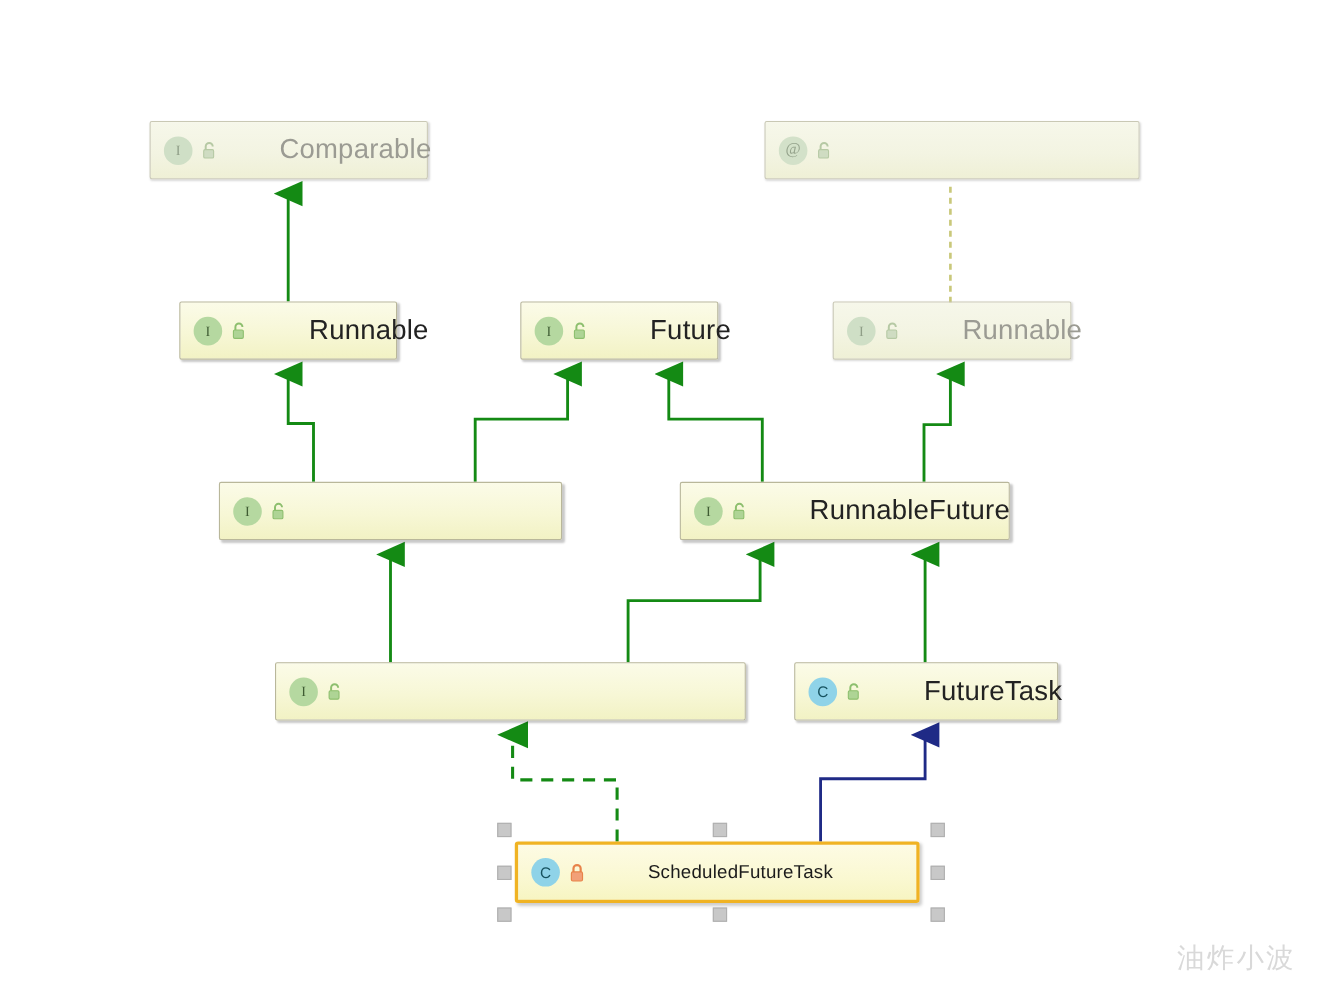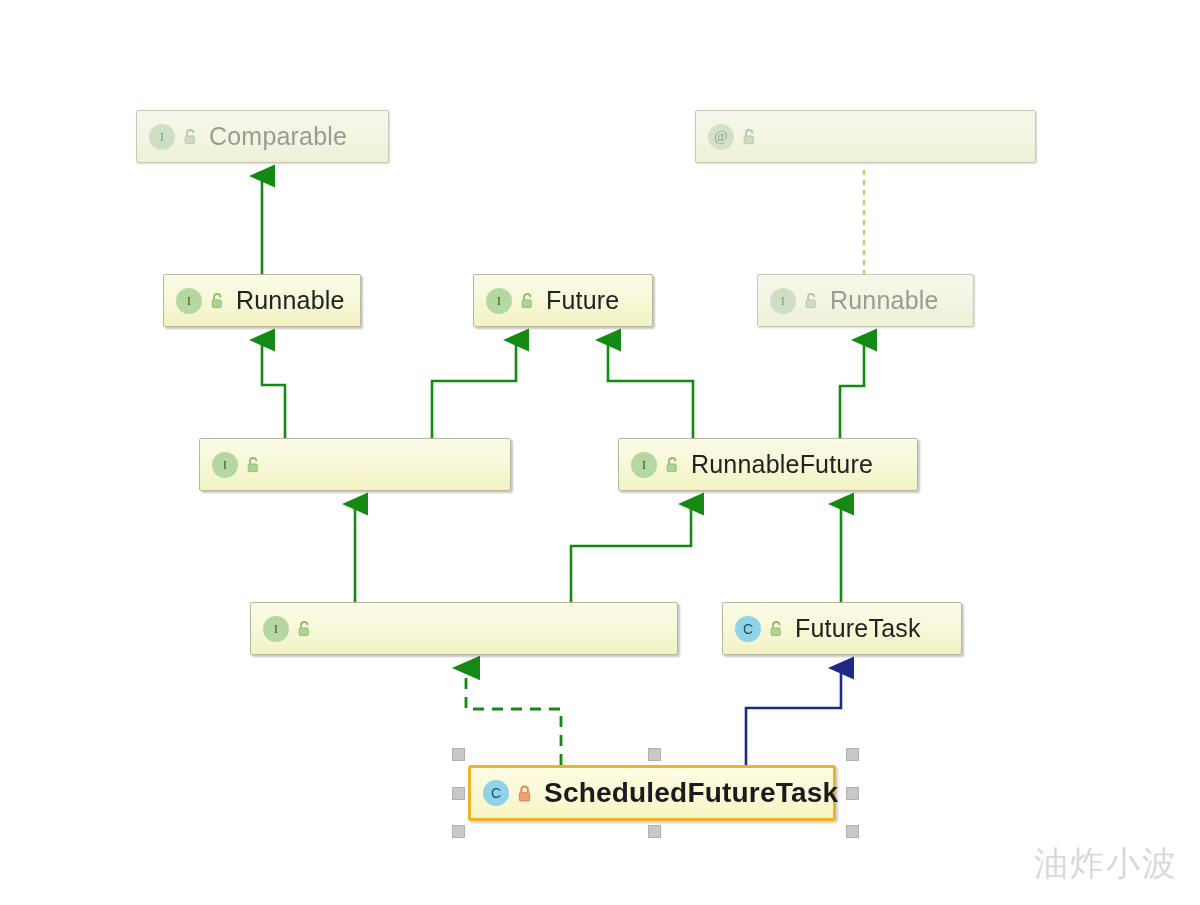--- a/index.html
+++ b/index.html
@@ -42,28 +42,28 @@
   .node.selected {
     border: 3px solid #f0b323;
     border-radius: 3px;
     background: linear-gradient(to bottom, #fdfbe4 0%, #faf8d2 60%, #f7f5c2 100%);
     box-shadow: 2px 2px 3px rgba(0,0,0,0.20);
   }
   .node-label {
     font-size: 25px;
     color: #222222;
     letter-spacing: 0.2px;
+    margin-left: 45px;
   }
   .node.faded .node-label {
     color: #9b9b93;
   }
   .node.selected .node-label {
-    font-size: 28px;
+    font-size: 17px;
     color: #1b1b1b;
-    font-weight: bold;
   }
 
   
   .kind-badge {
     flex: 0 0 auto;
     width: 26px;
     height: 26px;
     border-radius: 50%;
     display: flex;
     align-items: center;
@@ -105,21 +105,21 @@
     width: 11px;
     height: 11px;
     background: #c8c8c8;
     border: 1px solid #b0b0b0;
   }
 
   #watermark {
     position: absolute;
     right: 22px;
     bottom: 18px;
-    font-size: 34px;
+    font-size: 25px;
     color: #d9d9d9;
     font-family: Liberation Mono, monospace;
     letter-spacing: 2px;
     user-select: none;
   }
 </style>
 </head>
 <body>
 
 <div id="canvas">

